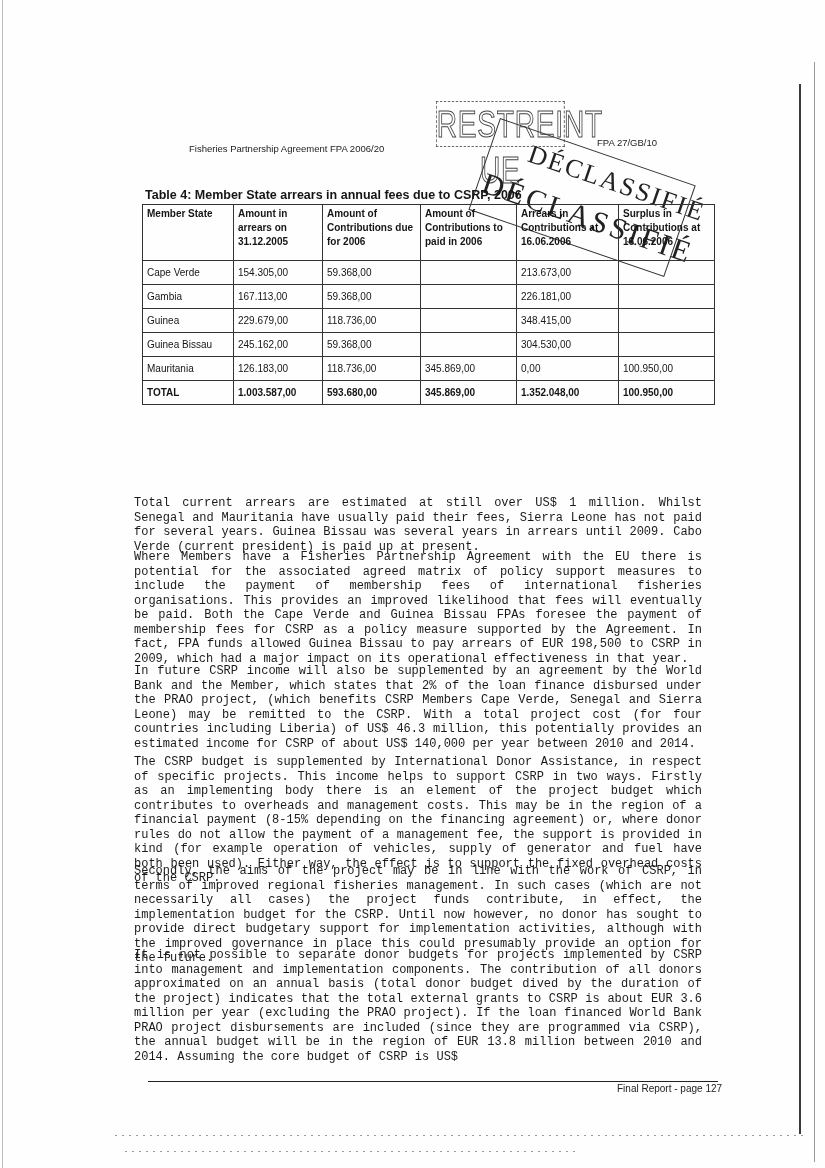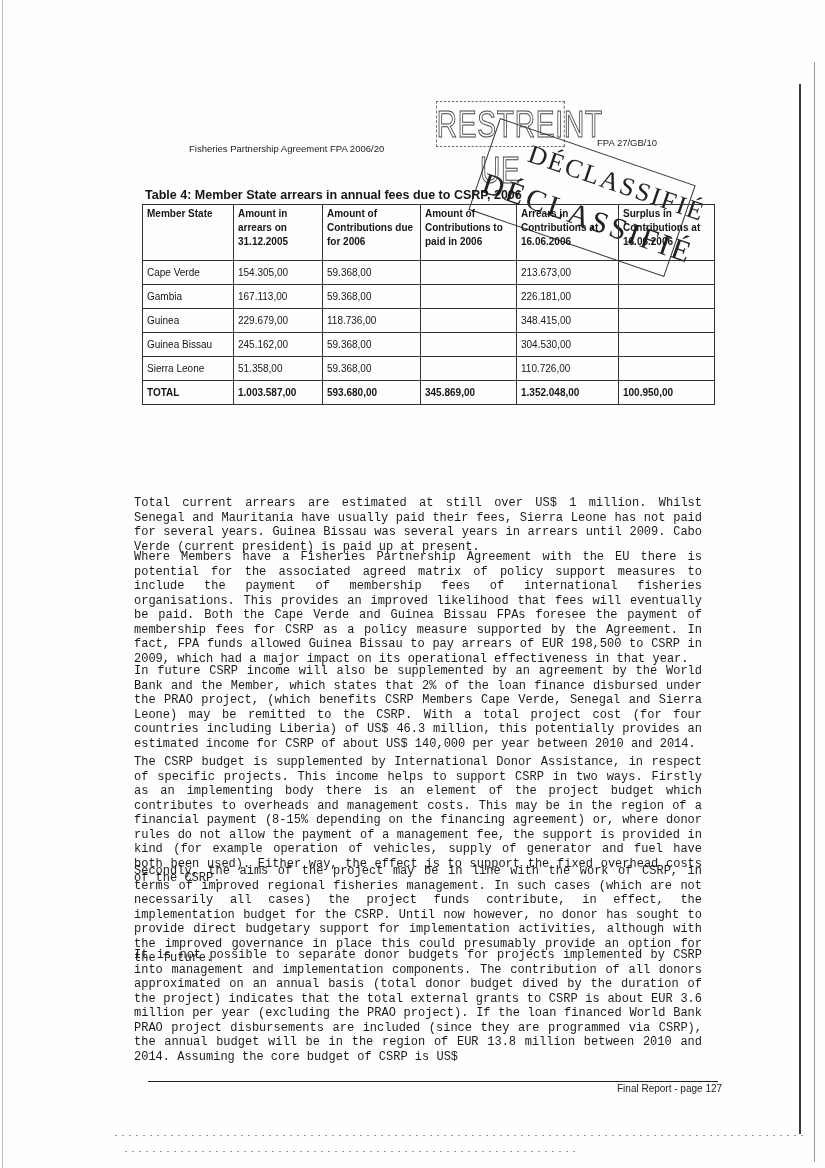--- a/index.html
+++ b/index.html
@@ -103,26 +103,26 @@
       </tr>
       <tr>
         <td>Guinea Bissau</td>
         <td class="num">245.162,00</td>
         <td class="num">59.368,00</td>
         <td class="num"></td>
         <td class="num">304.530,00</td>
         <td class="num"></td>
       </tr>
       <tr>
-        <td>Sierra Leone</td>
-        <td class="num">51.358,00</td>
-        <td class="num">59.368,00</td>
-        <td class="num"></td>
-        <td class="num">110.726,00</td>
-        <td class="num"></td>
+        <td>Mauritania</td>
+        <td class="num">126.183,00</td>
+        <td class="num">118.736,00</td>
+        <td class="num">345.869,00</td>
+        <td class="num">0,00</td>
+        <td class="num">100.950,00</td>
       </tr>
       <tr class="total">
         <td>TOTAL</td>
         <td class="num">1.003.587,00</td>
         <td class="num">593.680,00</td>
         <td class="num">345.869,00</td>
         <td class="num">1.352.048,00</td>
         <td class="num">100.950,00</td>
       </tr>
     </tbody>

